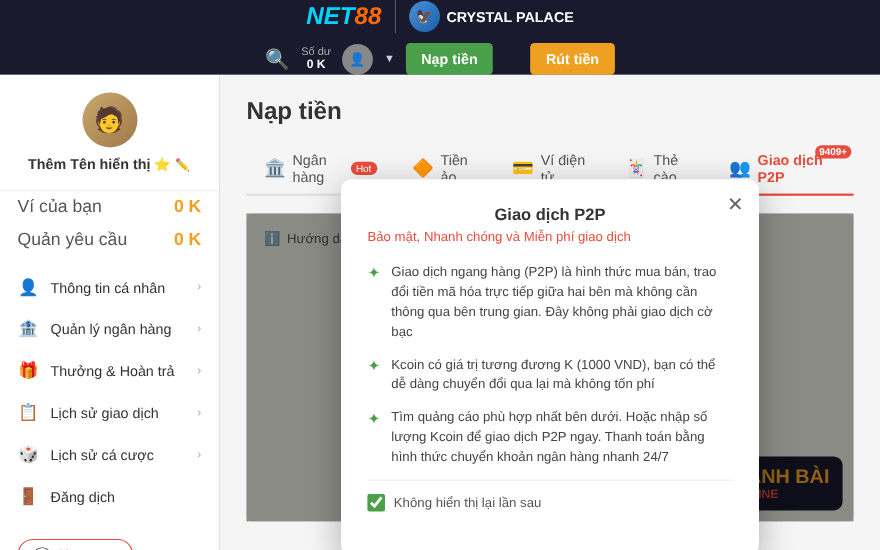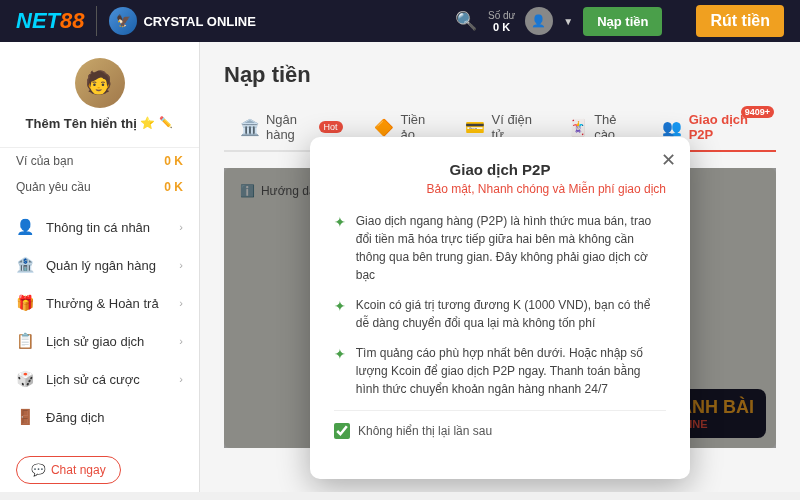--- a/index.html
+++ b/index.html
@@ -1,50 +1,50 @@
 <!DOCTYPE html>
 <html><head>
   <meta charset="utf-8">
   <style>
     * { margin: 0; padding: 0; box-sizing: border-box; }
     body { font-family: Arial, sans-serif; width: 800px; height: 500px; overflow: hidden; background: #f0f0f0; }
 
     
     .header {
-      display: flex; align-items: center; background: #1a1a2e; height: 42px;
-      padding: 0 16px; justify-content: space-between;
+      display: flex; align-items: center; background: #1a1a2e; height: 68px;
+      padding: 0 16px; justify-content: space-between; flex-direction: column;
     }
     .header-left { display: flex; align-items: center; gap: 12px; }
     .logo-net88 { color: #00d4ff; font-weight: 900; font-size: 22px; font-style: italic; }
     .logo-net88 span { color: #ff6b00; }
     .divider-v { width: 1px; height: 30px; background: #555; }
     .crystal-logo { display: flex; align-items: center; gap: 6px; color: #fff; font-size: 13px; font-weight: bold; }
     .crystal-icon { width: 28px; height: 28px; background: linear-gradient(135deg, #4a90d9, #1a5fa8); border-radius: 50%; display: flex; align-items: center; justify-content: center; color: #fff; font-size: 12px; }
     .header-right { display: flex; align-items: center; gap: 10px; }
     .search-btn { background: none; border: none; cursor: pointer; color: #fff; font-size: 18px; }
     .balance-info { color: #fff; font-size: 11px; text-align: center; }
     .balance-info .label { color: #aaa; font-size: 10px; }
     .balance-info .amount { color: #fff; font-weight: bold; }
     .user-avatar-sm { width: 28px; height: 28px; border-radius: 50%; background: #888; overflow: hidden; display: flex; align-items: center; justify-content: center; color: #fff; font-size: 12px; }
     .btn-nap { background: #4a9f4a; color: #fff; border: none; padding: 7px 14px; border-radius: 4px; cursor: pointer; font-size: 13px; font-weight: bold; }
-    .btn-rut { background: #f0a020; color: #fff; border: none; padding: 7px 14px; border-radius: 4px; cursor: pointer; font-size: 16px; font-weight: bold; margin-left: 24px; }
+    .btn-rut { background: #f0a020; color: #fff; border: none; padding: 7px 14px; border-radius: 4px; cursor: pointer; font-size: 13px; font-weight: bold; margin-left: 24px; }
     .chevron-down { color: #ccc; font-size: 10px; }
 
     
     .main-layout { display: flex; height: 450px; }
 
     
     .sidebar { width: 200px; background: #fff; border-right: 1px solid #e0e0e0; padding: 0; flex-shrink: 0; }
     .sidebar-profile { padding: 16px; display: flex; flex-direction: column; align-items: center; border-bottom: 1px solid #eee; }
     .avatar-wrap { position: relative; margin-bottom: 8px; }
     .avatar-img { width: 50px; height: 50px; border-radius: 50%; background: linear-gradient(135deg, #c8a86b, #a0784a); display: flex; align-items: center; justify-content: center; color: #fff; font-size: 22px; }
-    .profile-name { font-size: 13px; font-weight: bold; color: #333; display: flex; align-items: flex-start; gap: 4px; }
+    .profile-name { font-size: 13px; font-weight: bold; color: #333; display: flex; align-items: flex-end; gap: 4px; }
     .star-icon { color: #f0c040; font-size: 12px; }
     .edit-icon { color: #f0a020; font-size: 11px; }
-    .balance-row { display: flex; justify-content: space-between; padding: 6px 16px; font-size: 12px; }
+    .balance-row { display: flex; justify-content: space-between; padding: 6px 16px; font-size: 16px; }
     .balance-label { color: #555; }
     .balance-val { color: #f0a020; font-weight: bold; }
     .sidebar-menu { padding: 8px 0; }
     .menu-item { display: flex; align-items: center; padding: 10px 16px; cursor: pointer; font-size: 13px; color: #333; gap: 10px; }
     .menu-item .menu-icon { width: 20px; text-align: center; font-size: 15px; }
     .menu-item .menu-label { flex: 1; }
     .menu-item .menu-arrow { color: #aaa; font-size: 11px; }
     .support-text { font-size: 11px; color: #888; margin-bottom: 8px; }
     .chat-btn { border: 1px solid #e74c3c; color: #e74c3c; background: #fff; padding: 6px 14px; border-radius: 16px; cursor: pointer; font-size: 12px; display: flex; align-items: center; gap: 5px; }
 
@@ -63,21 +63,21 @@
 
     
     .content-area { background: #e8e8e0; border-radius: 6px; padding: 16px; min-height: 280px; position: relative; }
     .instructions { display: flex; align-items: center; gap: 6px; font-size: 12px; color: #555; margin-bottom: 12px; }
 
     
     .modal-overlay { position: absolute; top: 0; left: 0; right: 0; bottom: 0; background: rgba(0,0,0,0.4); display: flex; align-items: center; justify-content: center; z-index: 100; }
     .modal { background: #fff; border-radius: 10px; padding: 24px; width: 380px; position: relative; box-shadow: 0 8px 32px rgba(0,0,0,0.3); }
     .modal-close { position: absolute; top: 12px; right: 14px; background: none; border: none; font-size: 18px; cursor: pointer; color: #666; }
     .modal-title { font-size: 15px; font-weight: bold; color: #333; text-align: center; margin-bottom: 4px; }
-    .modal-subtitle { font-size: 12px; color: #e74c3c; text-align: right; margin-bottom: 16px; }
+    .modal-subtitle { font-size: 12px; color: #e74c3c; text-align: left; margin-bottom: 16px; }
     .modal-item { display: flex; gap: 10px; margin-bottom: 12px; align-items: flex-start; }
     .modal-bullet { color: #4a9f4a; font-size: 14px; flex-shrink: 0; margin-top: 2px; }
     .modal-item-text { font-size: 12px; color: #444; line-height: 1.5; }
     .modal-divider { height: 1px; background: #eee; margin: 12px 0; }
     .modal-checkbox-row { display: flex; align-items: center; gap: 8px; margin-bottom: 16px; }
     .modal-checkbox { width: 16px; height: 16px; accent-color: #4a9f4a; }
     .modal-checkbox-label { font-size: 12px; color: #555; }
     .modal-btn { width: 100%; background: #4a9f4a; color: #fff; border: none; padding: 11px; border-radius: 6px; font-size: 14px; font-weight: bold; cursor: pointer; }
 
     
@@ -94,21 +94,21 @@
 <body>
 
 <div class="header">
   <div class="header-left">
     <div class="logo-net88">
       NET<span>88</span>
     </div>
     <div class="divider-v"></div>
     <div class="crystal-logo">
       <div class="crystal-icon">🦅</div>
-      <span>CRYSTAL ONLINE</span>
+      <span>CRYSTAL PALACE</span>
     </div>
   </div>
   <div class="header-right">
     <button class="search-btn">🔍</button>
     <div class="balance-info">
       <div class="label">Số dư</div>
       <div class="amount">0 K</div>
     </div>
     <div class="user-avatar-sm">👤</div>
     <span class="chevron-down">▼</span>

